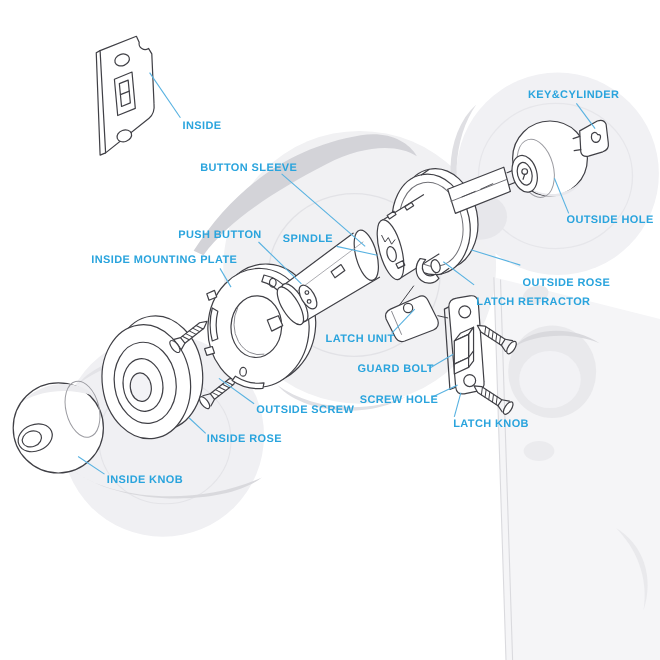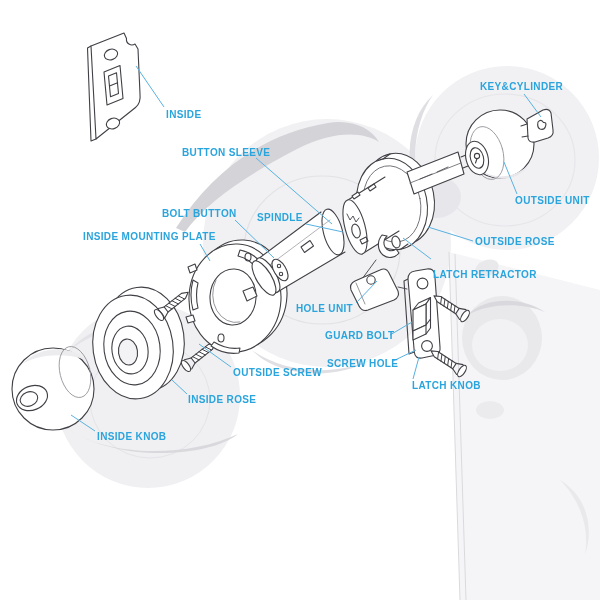--- a/index.html
+++ b/index.html
@@ -196,28 +196,28 @@
     <path d="M 416,350 L 393,361"></path>
     <path d="M 199,344 L 231,367"></path>
     <path d="M 419,357 L 413,379"></path>
     <path d="M 172,380 L 187,394"></path>
     <path d="M 71,415 L 95,431"></path>
   </g>
 </svg>
 
 <div class="lbl" style="left:166px;top:110px">INSIDE</div>
 <div class="lbl" style="left:182px;top:148px">BUTTON SLEEVE</div>
-<div class="lbl" style="left:162px;top:209px">BOLT BUTTON</div>
+<div class="lbl" style="left:162px;top:209px">PUSH BUTTON</div>
 <div class="lbl" style="left:257px;top:213px">SPINDLE</div>
 <div class="lbl" style="left:83px;top:232px">INSIDE MOUNTING PLATE</div>
 <div class="lbl" style="left:480px;top:82px">KEY&amp;CYLINDER</div>
-<div class="lbl" style="left:515px;top:196px">OUTSIDE UNIT</div>
-<div class="lbl" style="left:475px;top:237px">OUTSIDE ROSE</div>
+<div class="lbl" style="left:515px;top:196px">OUTSIDE HOLE</div>
+<div class="lbl" style="left:475px;top:253px">OUTSIDE ROSE</div>
 <div class="lbl" style="left:433px;top:270px">LATCH RETRACTOR</div>
-<div class="lbl" style="left:296px;top:304px">HOLE UNIT</div>
+<div class="lbl" style="left:296px;top:304px">LATCH UNIT</div>
 <div class="lbl" style="left:325px;top:331px">GUARD BOLT</div>
 <div class="lbl" style="left:327px;top:359px">SCREW HOLE</div>
 <div class="lbl" style="left:233px;top:368px">OUTSIDE SCREW</div>
 <div class="lbl" style="left:412px;top:381px">LATCH KNOB</div>
 <div class="lbl" style="left:188px;top:395px">INSIDE ROSE</div>
 <div class="lbl" style="left:97px;top:432px">INSIDE KNOB</div>
 
 </div>
 
 </body></html>

